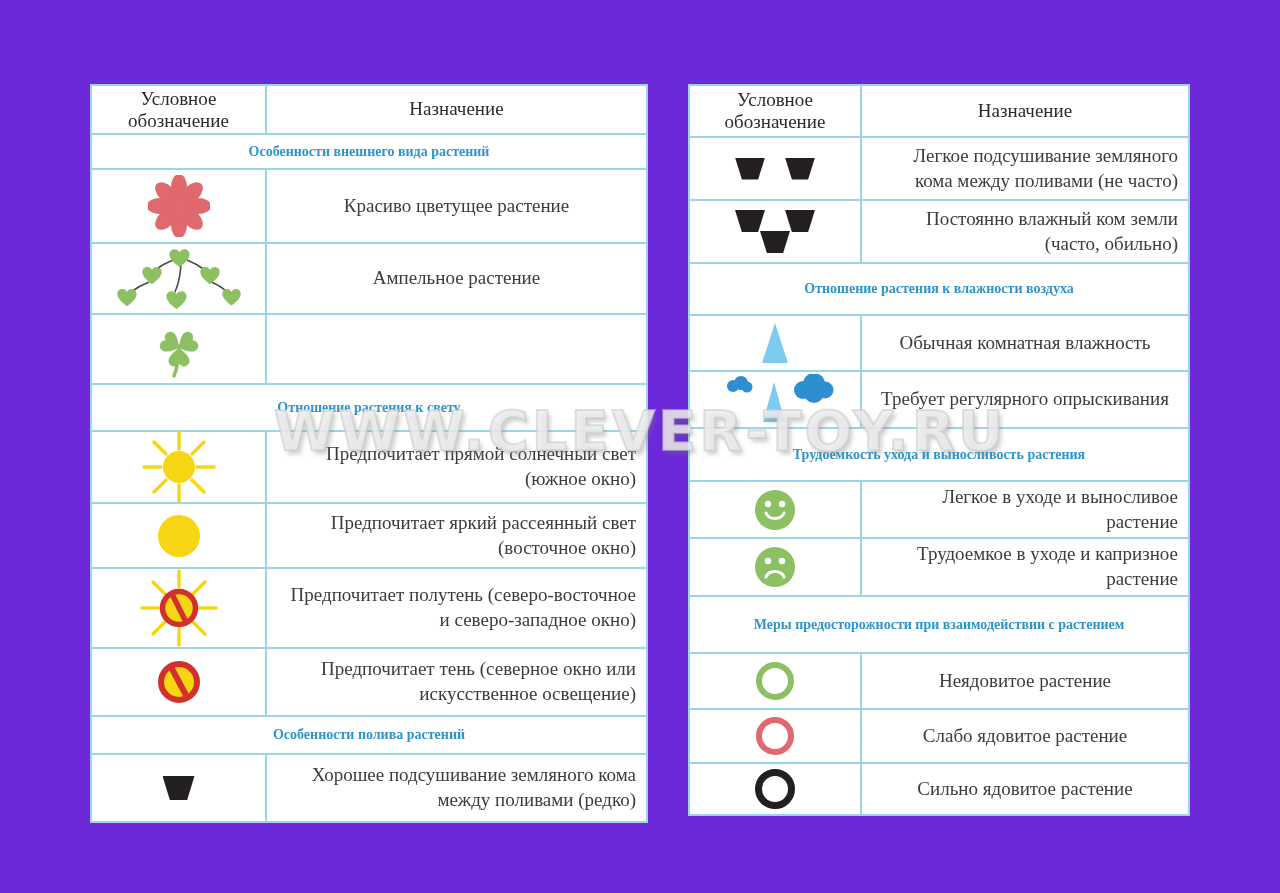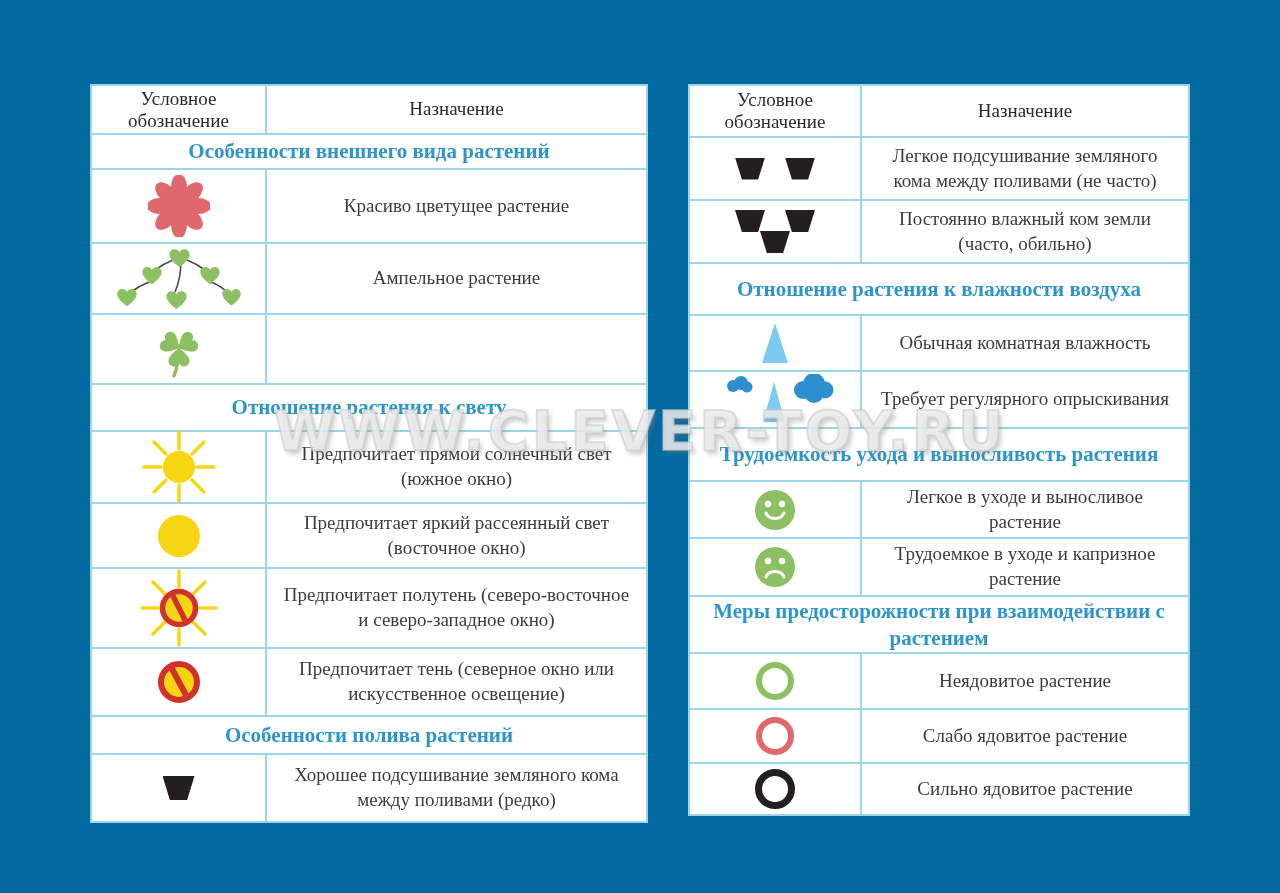--- a/index.html
+++ b/index.html
@@ -1,31 +1,31 @@
 <!DOCTYPE html>
 <html><head>
 <meta charset="utf-8">
 <style>
   html,body{margin:0;padding:0;}
-  .page{position:relative;width:1280px;height:893px;background:#0369a1;overflow:hidden;
+  .page{position:relative;width:1280px;height:893px;background:#6d28d9;overflow:hidden;
         font-family:"Liberation Serif", serif;color:#3b3b3b;}
   .legend-table{position:absolute;border:2px solid #9ad5e9;background:#fff;box-sizing:border-box;
         display:flex;flex-direction:column;}
   .t-left{left:90px;top:84px;width:558px;}
   .t-right{left:688px;top:84px;width:502px;}
   .row{display:flex;box-sizing:border-box;border-top:2px solid #9ad5e9;align-items:stretch;}
   .row:first-child{border-top:none;}
   .sym-cell{width:175px;flex:0 0 175px;border-right:2px solid #9ad5e9;box-sizing:border-box;
         display:flex;align-items:center;justify-content:center;}
   .t-right .sym-cell{width:172px;flex:0 0 172px;}
-  .desc-cell{flex:1;display:flex;align-items:center;justify-content:center;text-align:center;
+  .desc-cell{flex:1;display:flex;align-items:center;justify-content:center;text-align:right;
         padding:2px 10px;font-size:19px;line-height:1.3;color:#3c3c3c;}
   .hdr .desc-cell,.hdr .sym-cell{font-size:19px;color:#2b2b2b;text-align:center;}
   .section-cell{flex:1;display:flex;align-items:center;justify-content:center;text-align:center;
-        font-size:21px;font-weight:bold;color:#2e94cc;line-height:1.25;padding:8px 8px;}
+        font-size:14px;font-weight:bold;color:#2e94cc;line-height:1.25;padding:8px 8px;}
   
   .trap{width:32px;height:24px;background:#231f20;
         clip-path:polygon(0 0,100% 0,77% 100%,23% 100%);}
   .trap.small{width:30px;height:22px;}
   .pots2{display:flex;gap:20px;}
   .pots3{display:flex;flex-direction:column;align-items:center;}
   .pots3 .line1{display:flex;gap:20px;}
   .pots3 .line2{margin-top:-1px;}
   .tri{width:26px;height:40px;background:#7ecbf0;clip-path:polygon(50% 0,100% 100%,0 100%);}
   .ring{border-radius:50%;box-sizing:border-box;}

